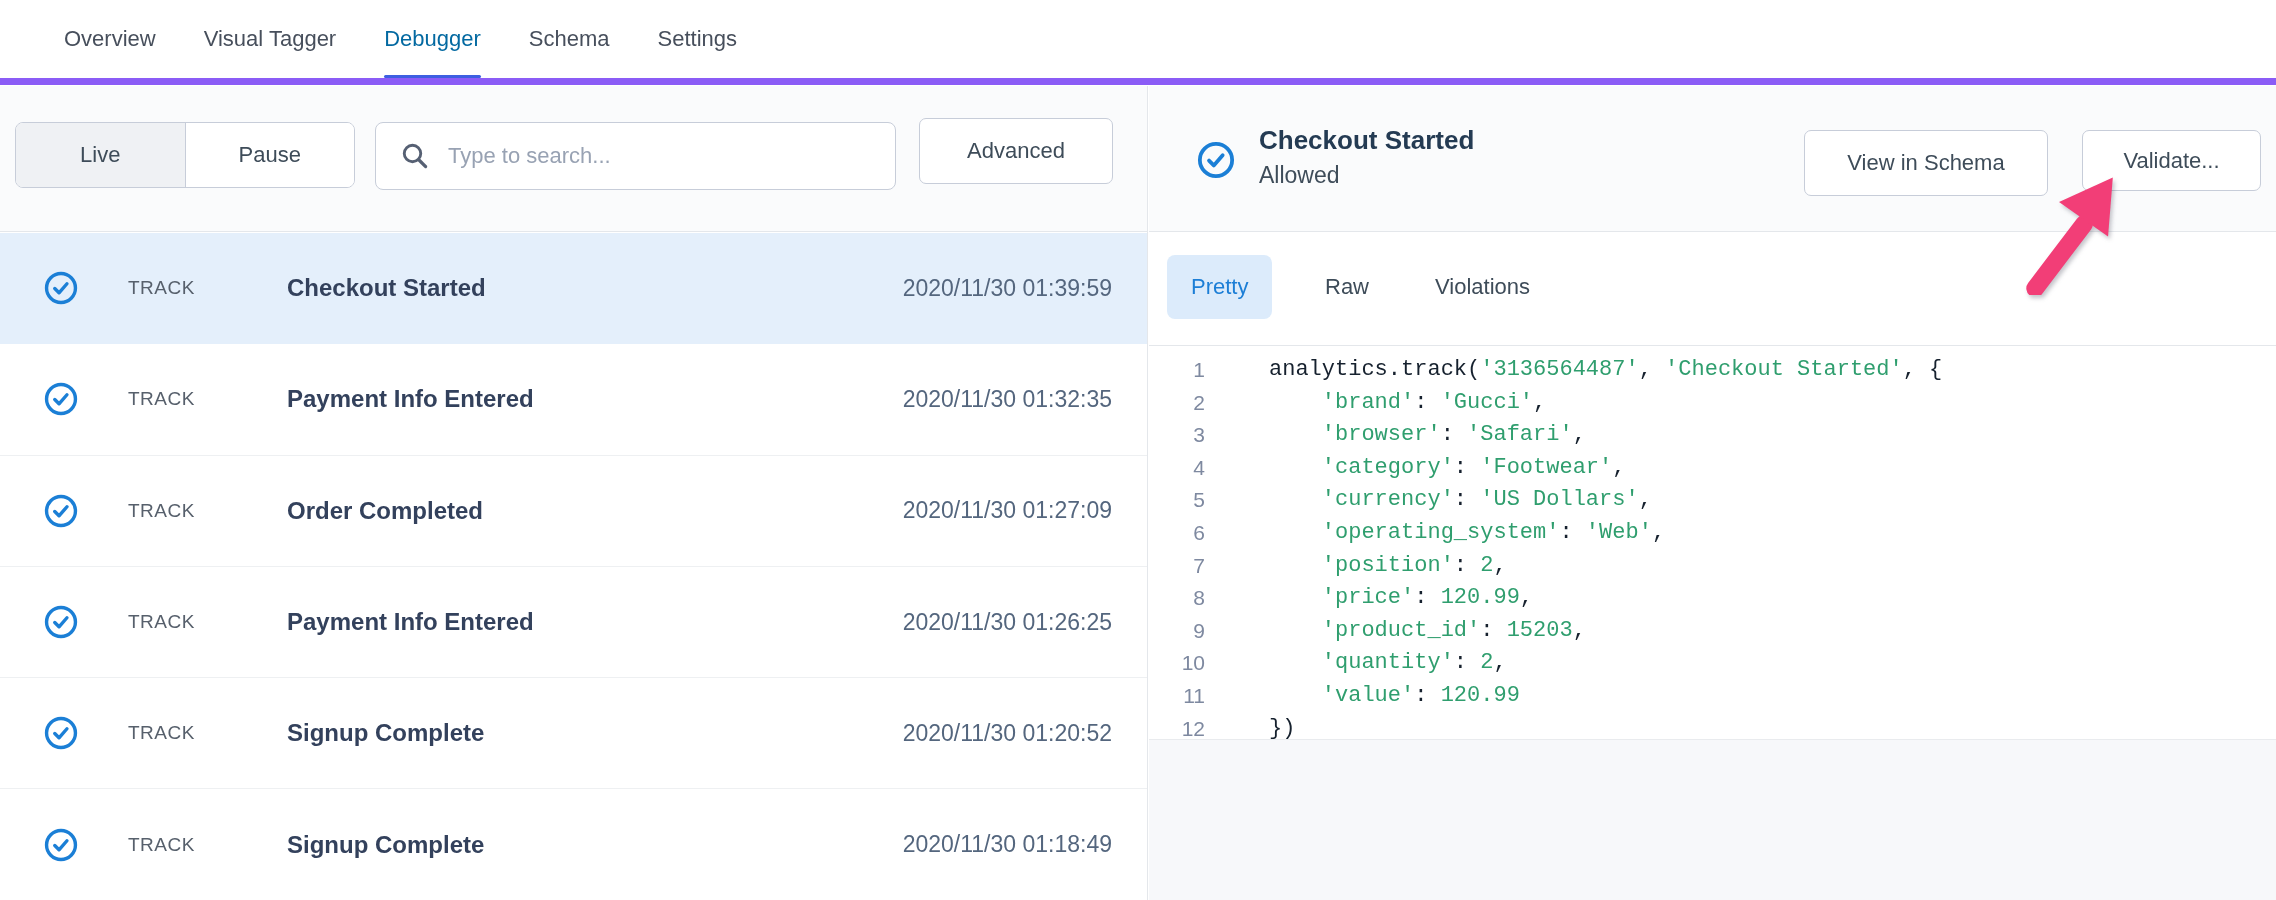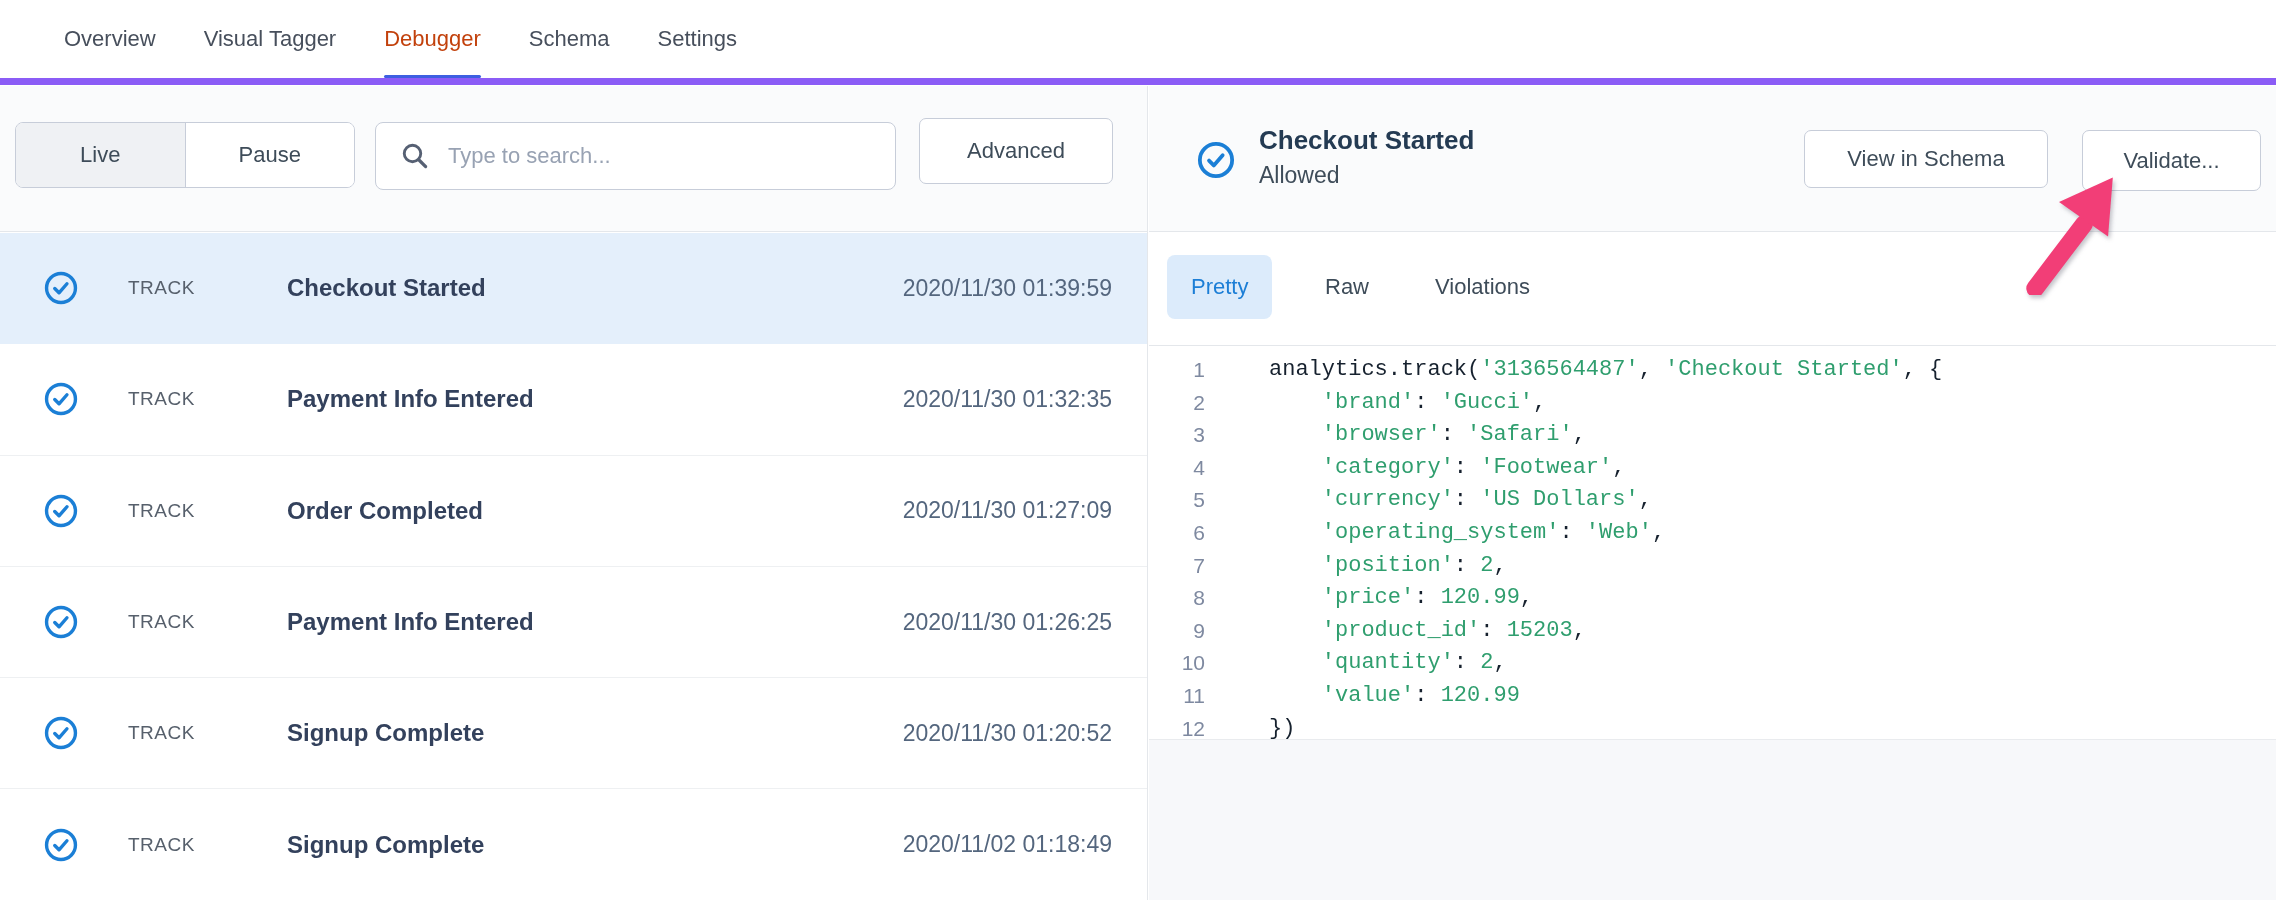--- a/index.html
+++ b/index.html
@@ -15,21 +15,21 @@
   
   .topnav {
     position:absolute; left:0; top:0; width:2276px; height:85px;
     background:#ffffff; border-bottom:7px solid #8b5cf6;
     display:flex; align-items:stretch; padding-left:64px; gap:48px;
   }
   .nav-item {
     display:flex; align-items:center; font-size:22px; color:#474F5C;
     cursor:pointer; position:relative; white-space:nowrap;
   }
-  .nav-item.active { color:#c2410c; }
+  .nav-item.active { color:#0369a1; }
   .nav-item.active::after {
     content:""; position:absolute; left:0; right:0; bottom:0; height:3px;
     background:#3D5FE1; border-radius:2px;
   }
 
   
   .left-panel {
     position:absolute; left:0; top:86px; width:1148px; height:814px;
     border-right:1px solid #E4E7EB; background:#ffffff;
   }
@@ -87,21 +87,21 @@
 
   
   .right-panel { position:absolute; left:1149px; top:86px; width:1127px; height:814px; background:#ffffff; }
   .detail-header {
     position:relative; height:146px; background:#FAFBFC; border-bottom:1px solid #E4E7EB;
   }
   .detail-check { position:absolute; left:48px; top:55px; width:38px; height:38px; }
   .detail-titles { position:absolute; left:110px; top:36px; }
   .detail-title { font-size:26px; font-weight:700; color:#243B53; line-height:36px; }
   .detail-status { font-size:23px; color:#3E4C59; line-height:34px; }
-  .schema-btn { position:absolute; left:655px; top:44px; width:244px; height:58px; }
+  .schema-btn { position:absolute; left:655px; top:44px; width:244px; height:66px; }
   .validate-btn { position:absolute; left:933px; top:44px; width:179px; height:61px; }
 
   .tabs-row {
     position:absolute; left:0; top:147px; width:100%; height:113px;
     background:#ffffff; border-bottom:1px solid #E4E7EB;
   }
   .tab { position:absolute; top:22px; height:64px; display:flex; align-items:center;
          justify-content:center; font-size:22px; color:#3E4C59; cursor:pointer;
          border-radius:8px; padding:0 24px; }
   .tab.active { background:#DCEBFB; color:#1C7ED6; }
@@ -206,21 +206,21 @@
         <span class="row-name">Signup Complete</span>
         <span class="row-ts">2020/11/30 01:20:52</span>
       </div>
       <div class="event-row">
         <svg class="row-check icon-check" viewBox="0 0 24 24">
           <circle cx="12" cy="12" r="10.2"></circle>
           <path d="M7.6 12.4l3 3 5.6-6.4"></path>
         </svg>
         <span class="row-type">TRACK</span>
         <span class="row-name">Signup Complete</span>
-        <span class="row-ts">2020/11/02 01:18:49</span>
+        <span class="row-ts">2020/11/30 01:18:49</span>
       </div>
     </div>
 </section>
 
 <section class="right-panel">
   <div class="detail-header">
     <svg class="detail-check icon-check" viewBox="0 0 24 24">
       <circle cx="12" cy="12" r="10.2"></circle>
       <path d="M7.6 12.4l3 3 5.6-6.4"></path>
     </svg>

